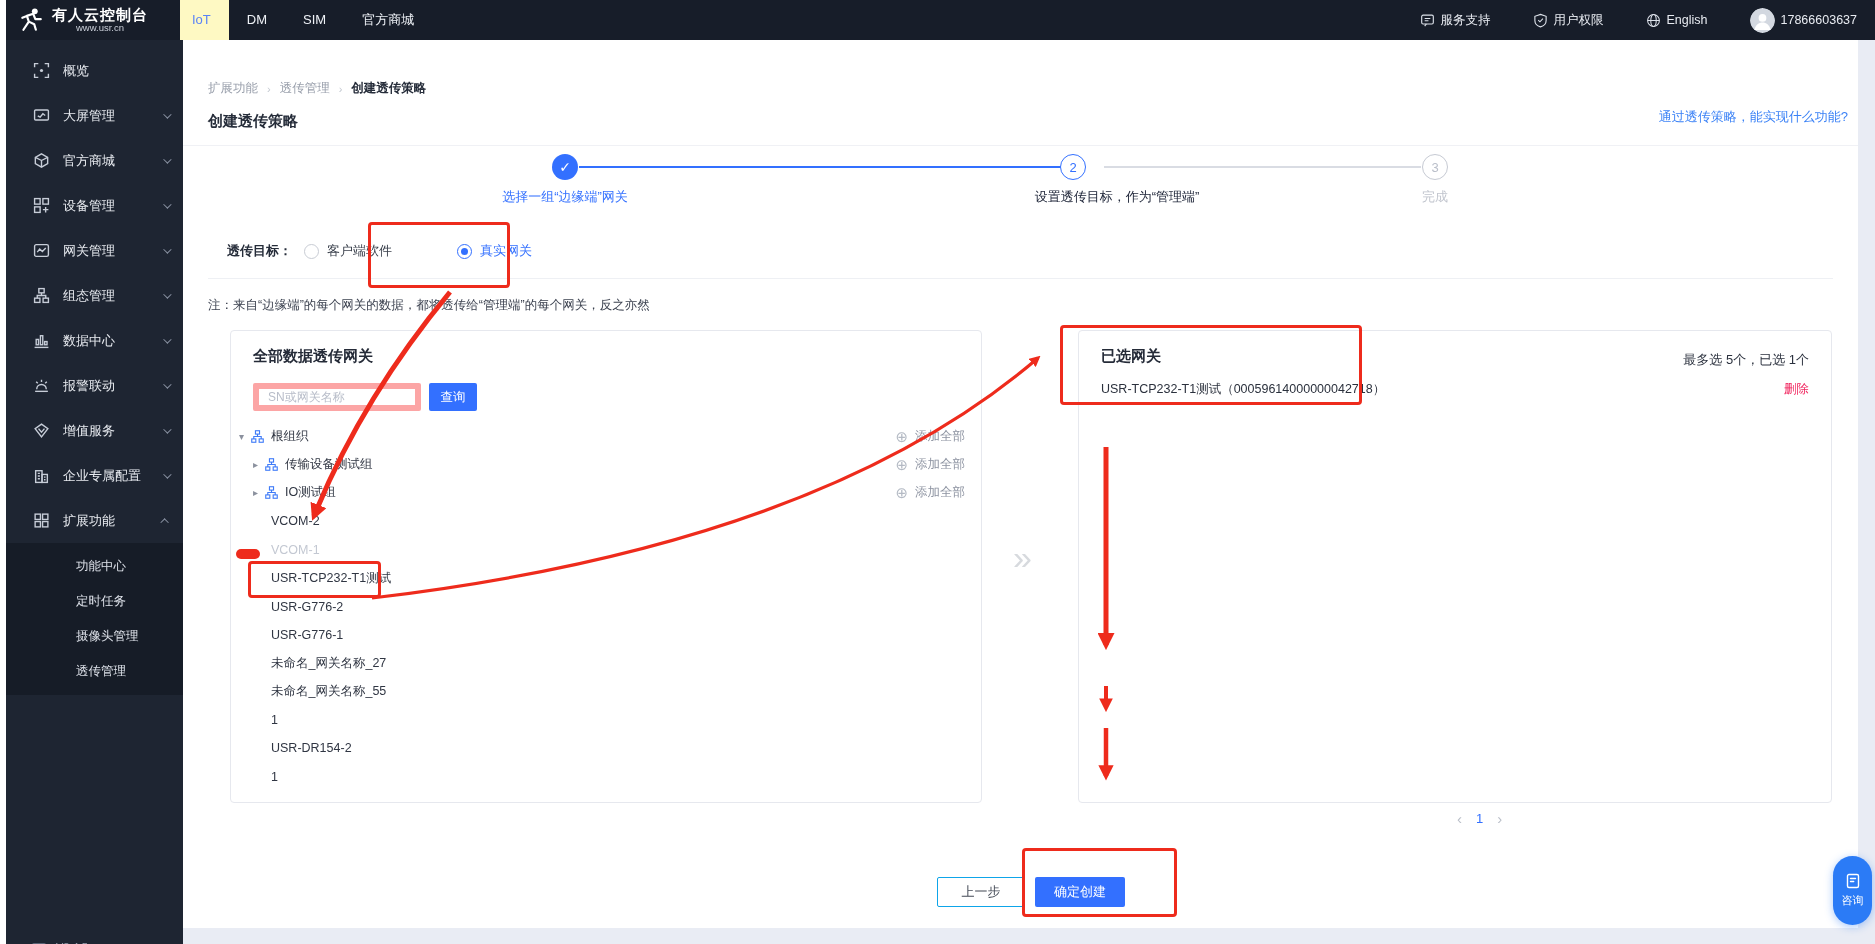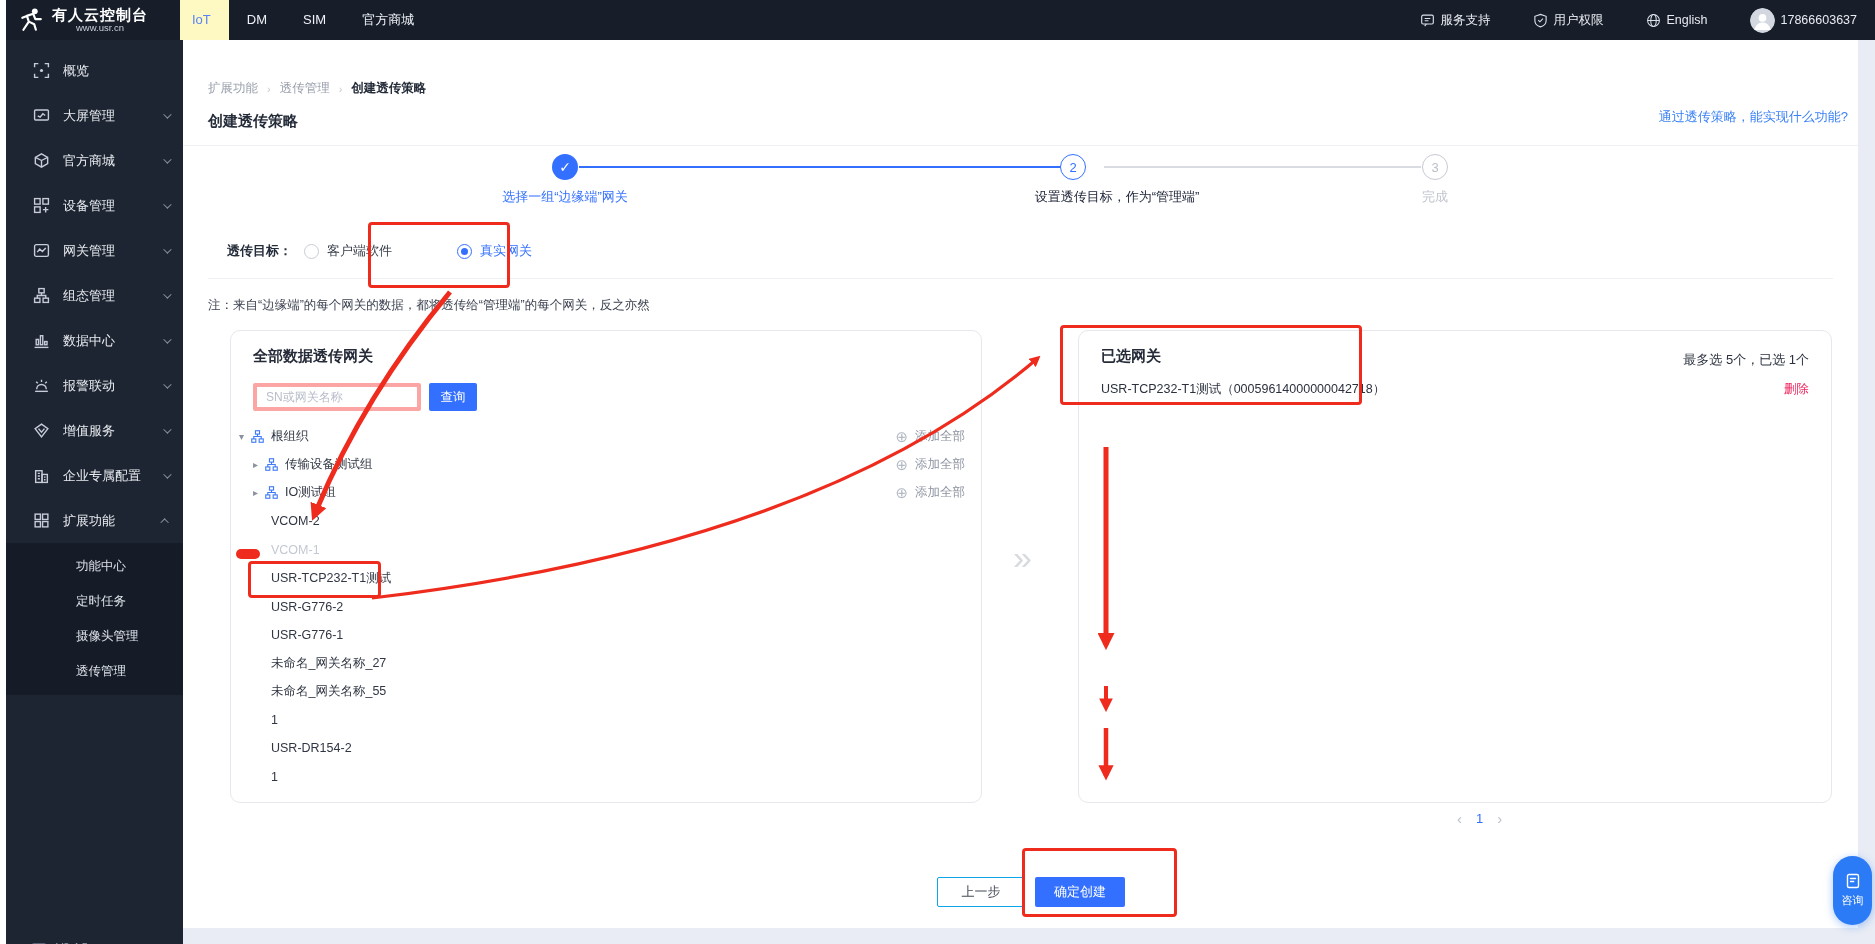--- a/index.html
+++ b/index.html
@@ -69,25 +69,25 @@
   .radio { width:15px; height:15px; border:1px solid #c8ccd4; border-radius:50%; background:#fff; display:inline-block; cursor:pointer; flex:0 0 auto; }
   .radio.on { border-color:#3370ff; position:relative; }
   .radio.on::after { content:""; position:absolute; left:3px; top:3px; right:3px; bottom:3px; border-radius:50%; background:#3370ff; }
   .ropt1-label { color:#3a404c; margin:0 0 0 8px; cursor:pointer; }
   .ropt2 { margin-left:65px; }
   .ropt2-label { color:#3370ff; margin-left:8px; cursor:pointer; }
   .divider2 { left:25px; right:25px; top:238px; height:1px; background:#eef0f4; }
   .note { left:25px; top:257px; font-size:12.5px; color:#3c4250;text-align:right; }
 
   
-  .panel { border:1px solid #e6e8ee; border-radius:10px; background:#fff; }
+  .panel { border:1px solid #e6e8ee; border-radius:4px; background:#fff; }
   .left-panel { left:47px; top:290px; width:752px; height:473px; }
   .right-panel { left:895px; top:290px; width:754px; height:473px; }
   .panel-title { left:22px; top:16px; font-size:15px; font-weight:bold; color:#252b38; }
-  .search-input { left:22px; top:52px; width:168px; height:28px; border:4px solid #fca5a5; border-radius:2px; font-size:12px; color:#3a404c; padding:0 9px; outline:none; }
+  .search-input { left:22px; top:52px; width:168px; height:28px; border:6px solid #fca5a5; border-radius:2px; font-size:12px; color:#3a404c; padding:0 9px; outline:none; }
   .search-input::placeholder { color:#b8bdc9; }
   .btn-query { left:198px; top:52px; width:48px; height:28px; background:#3370ff; color:#fff; font-size:12.5px; border:none; border-radius:2px; cursor:pointer; }
 
   .tree { left:0; top:91px; right:0; }
   .trow { height:28.4px; display:flex; align-items:center; font-size:12.5px; color:#303643; cursor:pointer; }
   .trow .caret { font-size:10px; color:#8b919e; width:12px; }
   .trow .orgicon { margin-right:7px; display:flex; }
   .lv0 { padding-left:8px; }
   .lv1 { padding-left:22px; }
   .lvg { padding-left:40px; }

